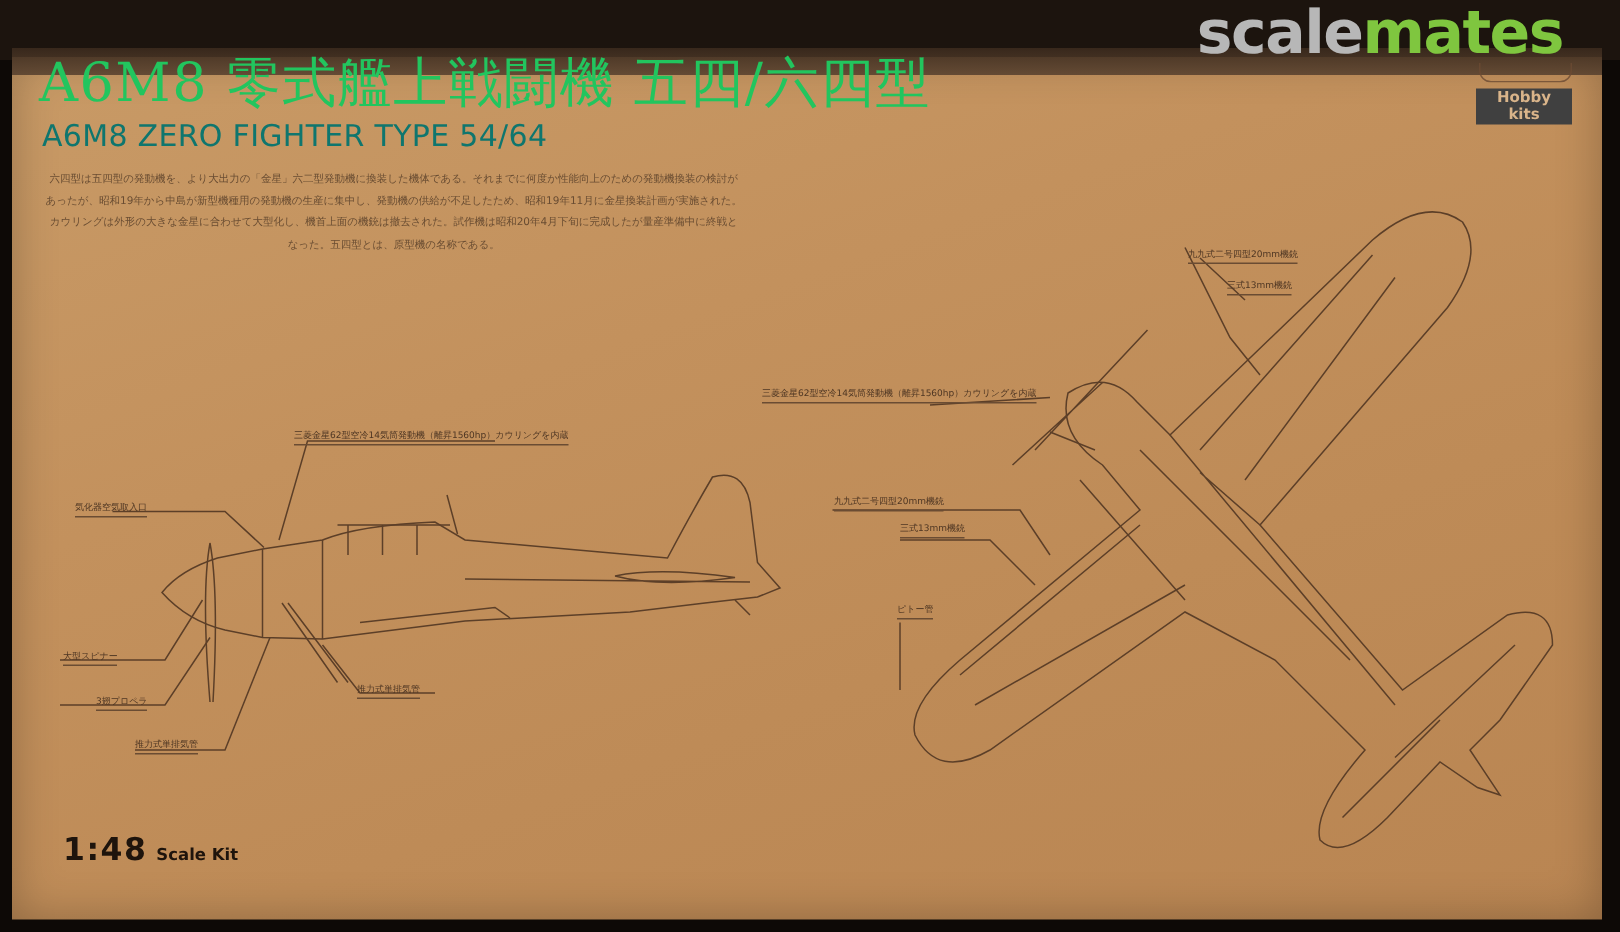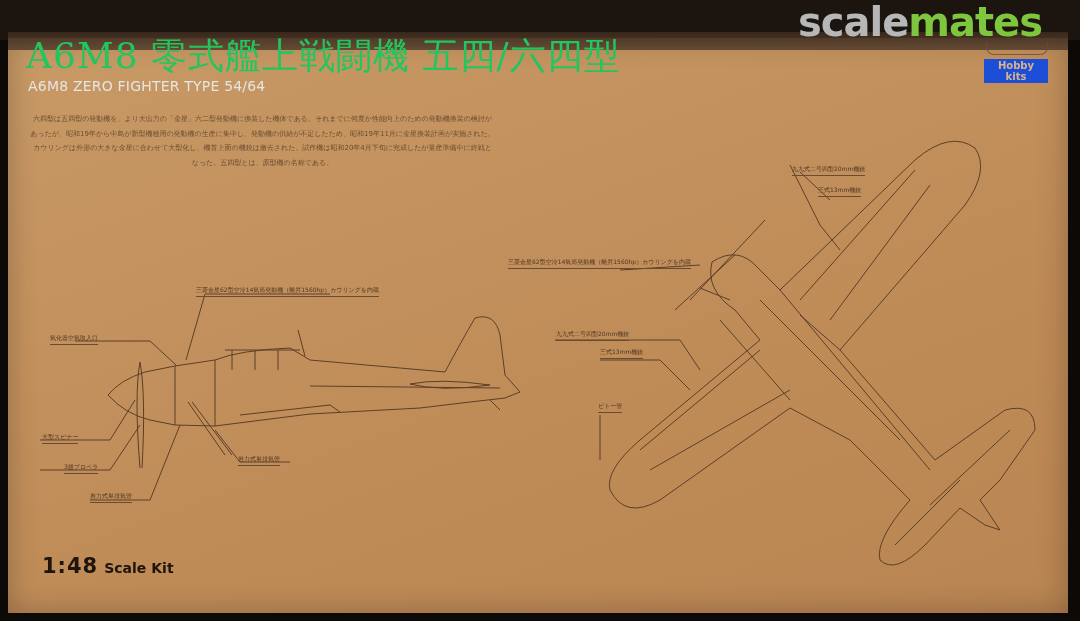--- a/index.html
+++ b/index.html
@@ -4,31 +4,31 @@
 <style>
   html,body{margin:0;padding:0;background:#0d0906;}
   body{width:1080px;height:621px;position:relative;overflow:hidden;font-family:"DejaVu Serif",serif;}
   .box{position:absolute;left:8px;top:38px;width:1060px;height:575px;
        background:linear-gradient(160deg,#c89a66 0%,#c3915d 35%,#be8b57 65%,#b98552 100%);
        box-shadow:inset 0 0 30px rgba(0,0,0,0.25);}
   .topband{position:absolute;left:0;top:0;width:1080px;height:40px;background:#1c140e;}
   .topband2{position:absolute;left:8px;top:32px;width:1060px;height:18px;background:linear-gradient(#3b2a1d,#5a4330);opacity:.9;}
   .title-jp{position:absolute;left:26px;top:38px;font-size:36px;color:#22c55e;letter-spacing:1px;white-space:nowrap;
             font-family:"DejaVu Serif",serif;line-height:1;}
-  .title-en{position:absolute;left:28px;top:78px;font-size:14px;color:#e5e5e5;font-family:"DejaVu Sans",sans-serif;white-space:nowrap;letter-spacing:.2px;}
+  .title-en{position:absolute;left:28px;top:78px;font-size:20px;color:#0f766e;font-family:"DejaVu Sans",sans-serif;white-space:nowrap;letter-spacing:.2px;}
   .desc{position:absolute;left:30px;top:112px;width:465px;font-size:7px;line-height:14.5px;color:#5a402a;font-family:"DejaVu Sans",sans-serif;opacity:.85;text-align:center;}
   .scale{position:absolute;left:42px;top:554px;font-family:"DejaVu Sans",sans-serif;font-weight:bold;color:#1e140c;white-space:nowrap;}
   .scale .num{font-size:21px;letter-spacing:1px;}
-  .scale .txt{font-size:14px;margin-left:6px;text-align:right;}
+  .scale .txt{font-size:11px;margin-left:6px;text-align:right;}
   .watermark{position:absolute;right:38px;top:2px;font-family:"DejaVu Sans",sans-serif;font-weight:bold;font-size:40px;letter-spacing:-1px;line-height:1;}
   .watermark .a{color:#b7b7b7;}
   .watermark .b{color:#7fc63f;}
   .logo{position:absolute;left:984px;top:42px;width:64px;height:32px;}
   .logo .emblem{width:60px;height:12px;border:1px solid #6c4b33;border-top:none;border-radius:0 0 8px 8px;margin-left:2px;opacity:.8;}
-  .logo .badge{margin-top:4px;background:#1d4ed8;color:#d9b48a;font-family:"DejaVu Sans",sans-serif;font-weight:bold;font-size:10px;padding:1px 3px;text-align:center;}
+  .logo .badge{margin-top:4px;background:#404040;color:#d9b48a;font-family:"DejaVu Sans",sans-serif;font-weight:bold;font-size:10px;padding:1px 3px;text-align:center;}
   svg.draw{position:absolute;left:0;top:0;}
   .lbl{position:absolute;font-size:6px;color:#4e3623;font-family:"DejaVu Sans",sans-serif;white-space:nowrap;border-bottom:1px solid #6a4c33;padding-bottom:1px;}
 </style>
 </head>
 <body>
 
 <div class="topband"></div>
 <div class="box"></div>
 <div class="topband2"></div>
 

